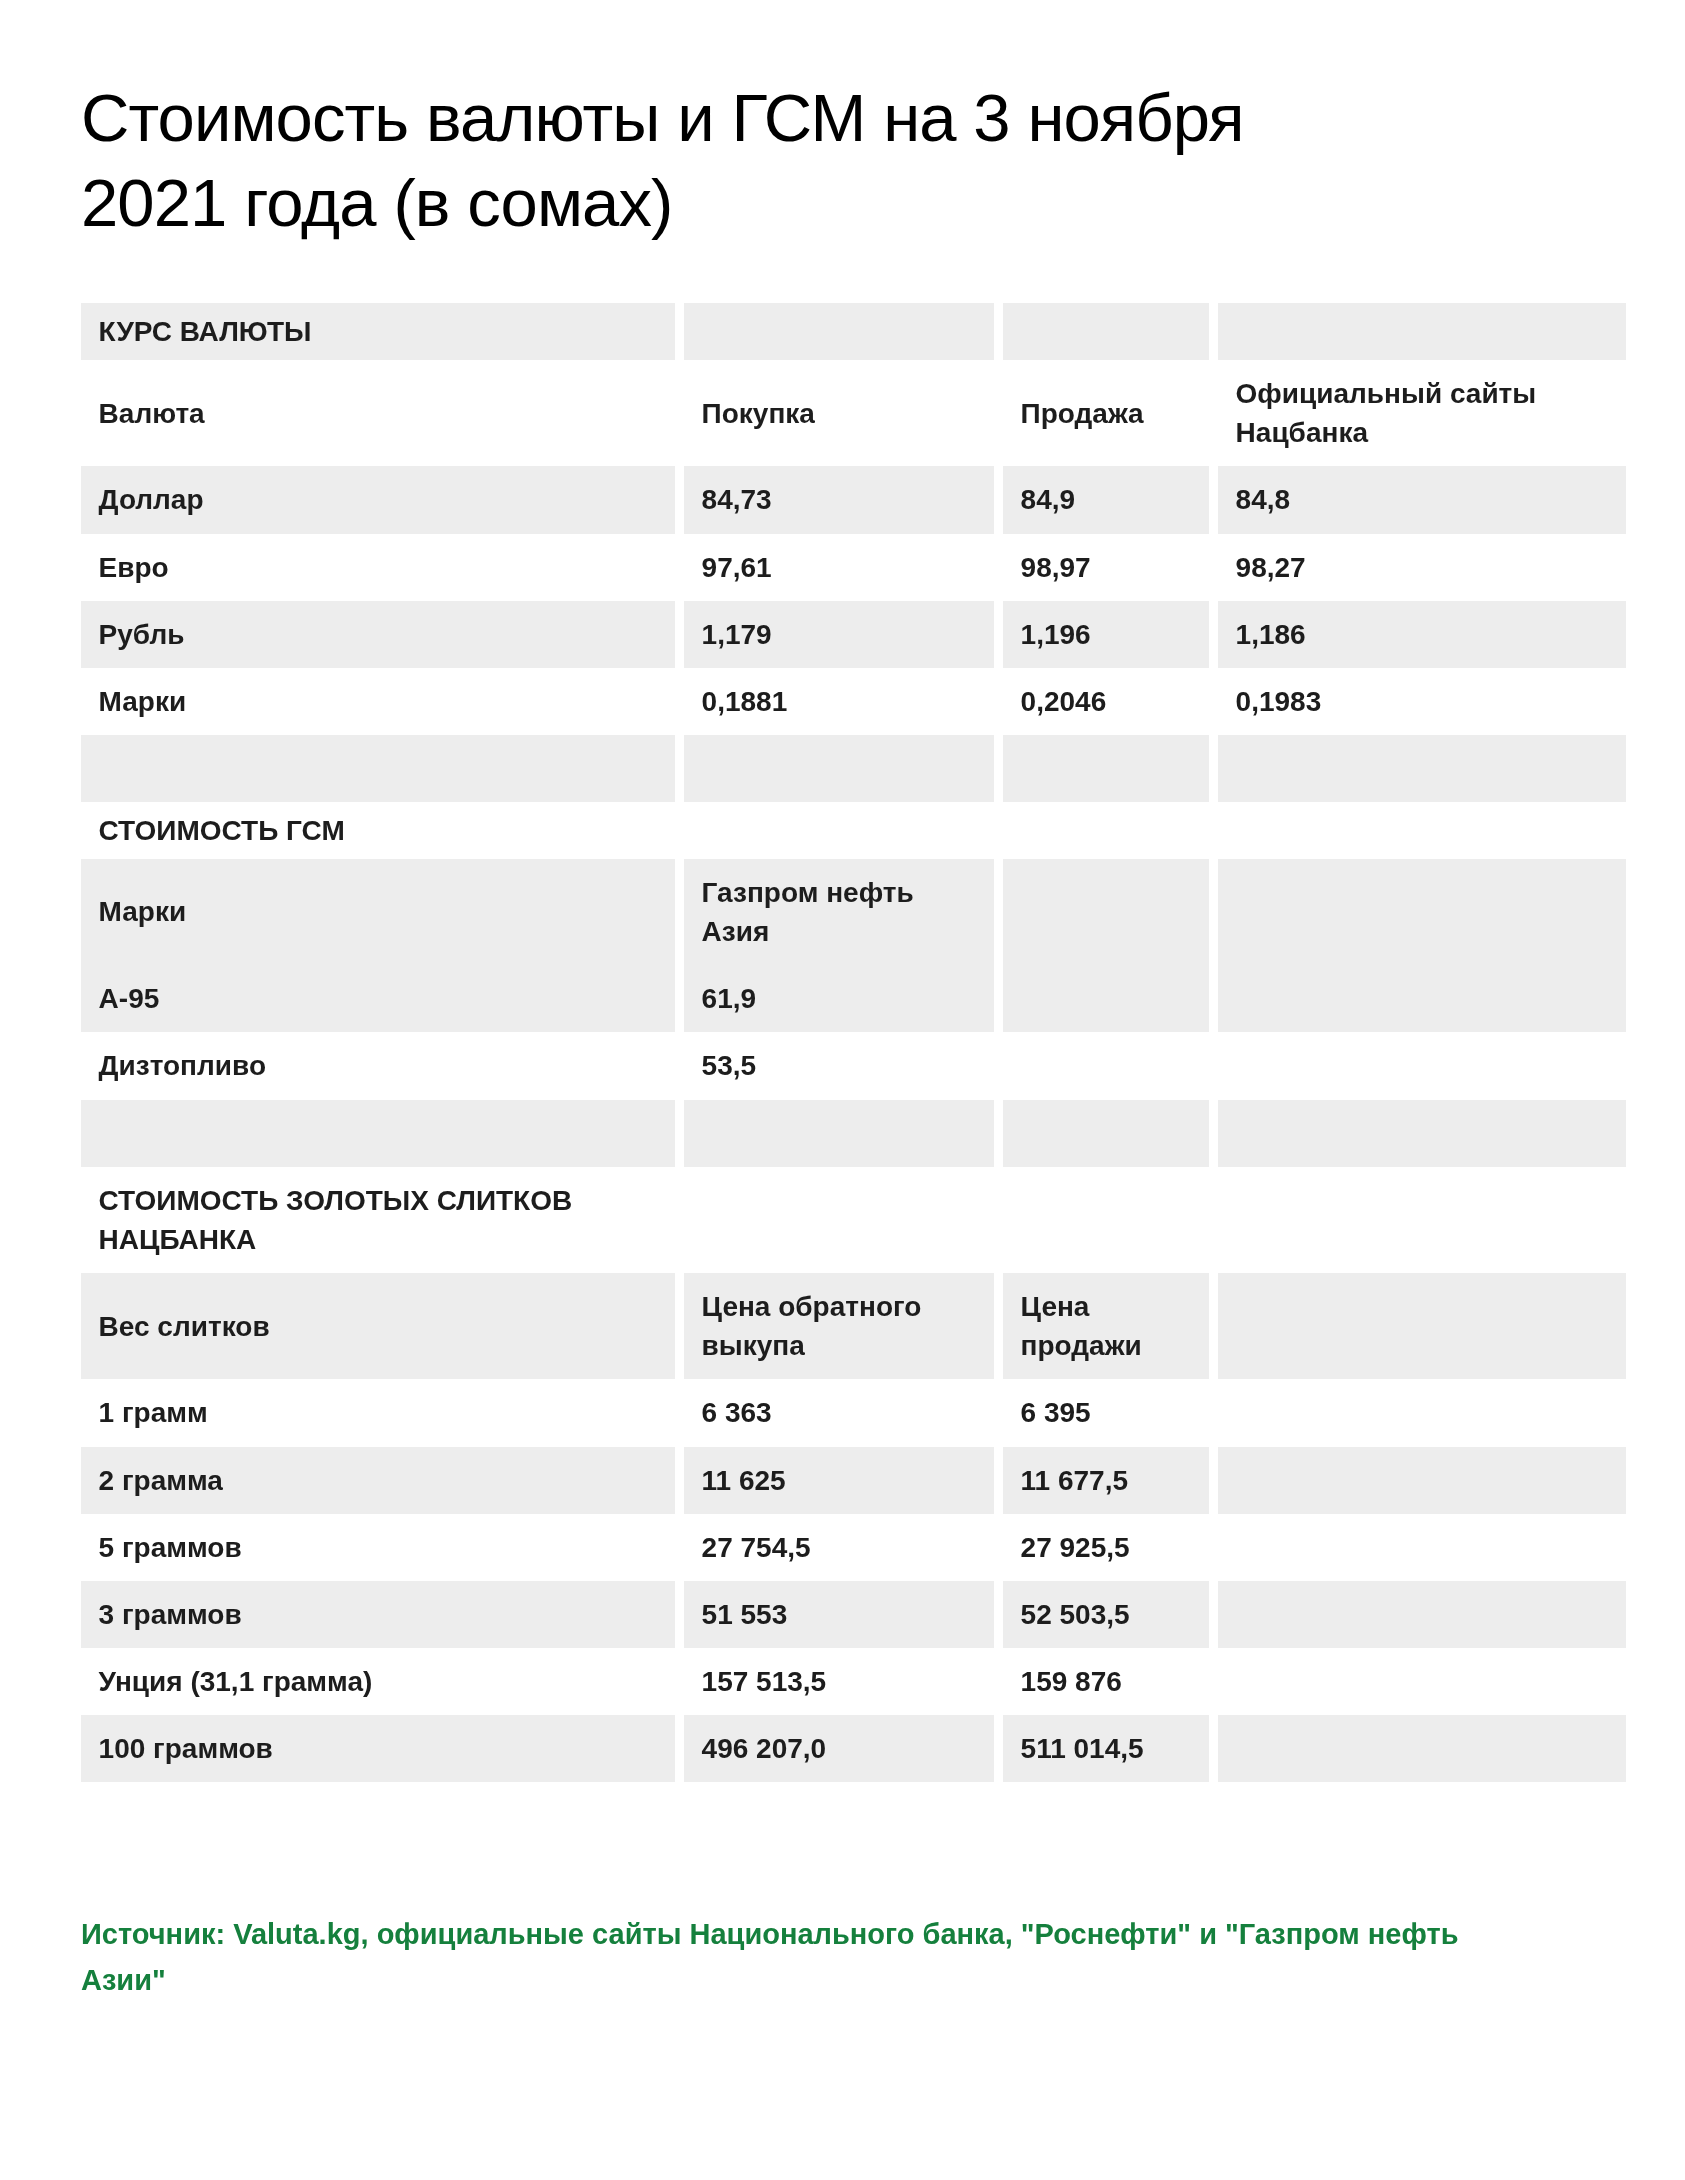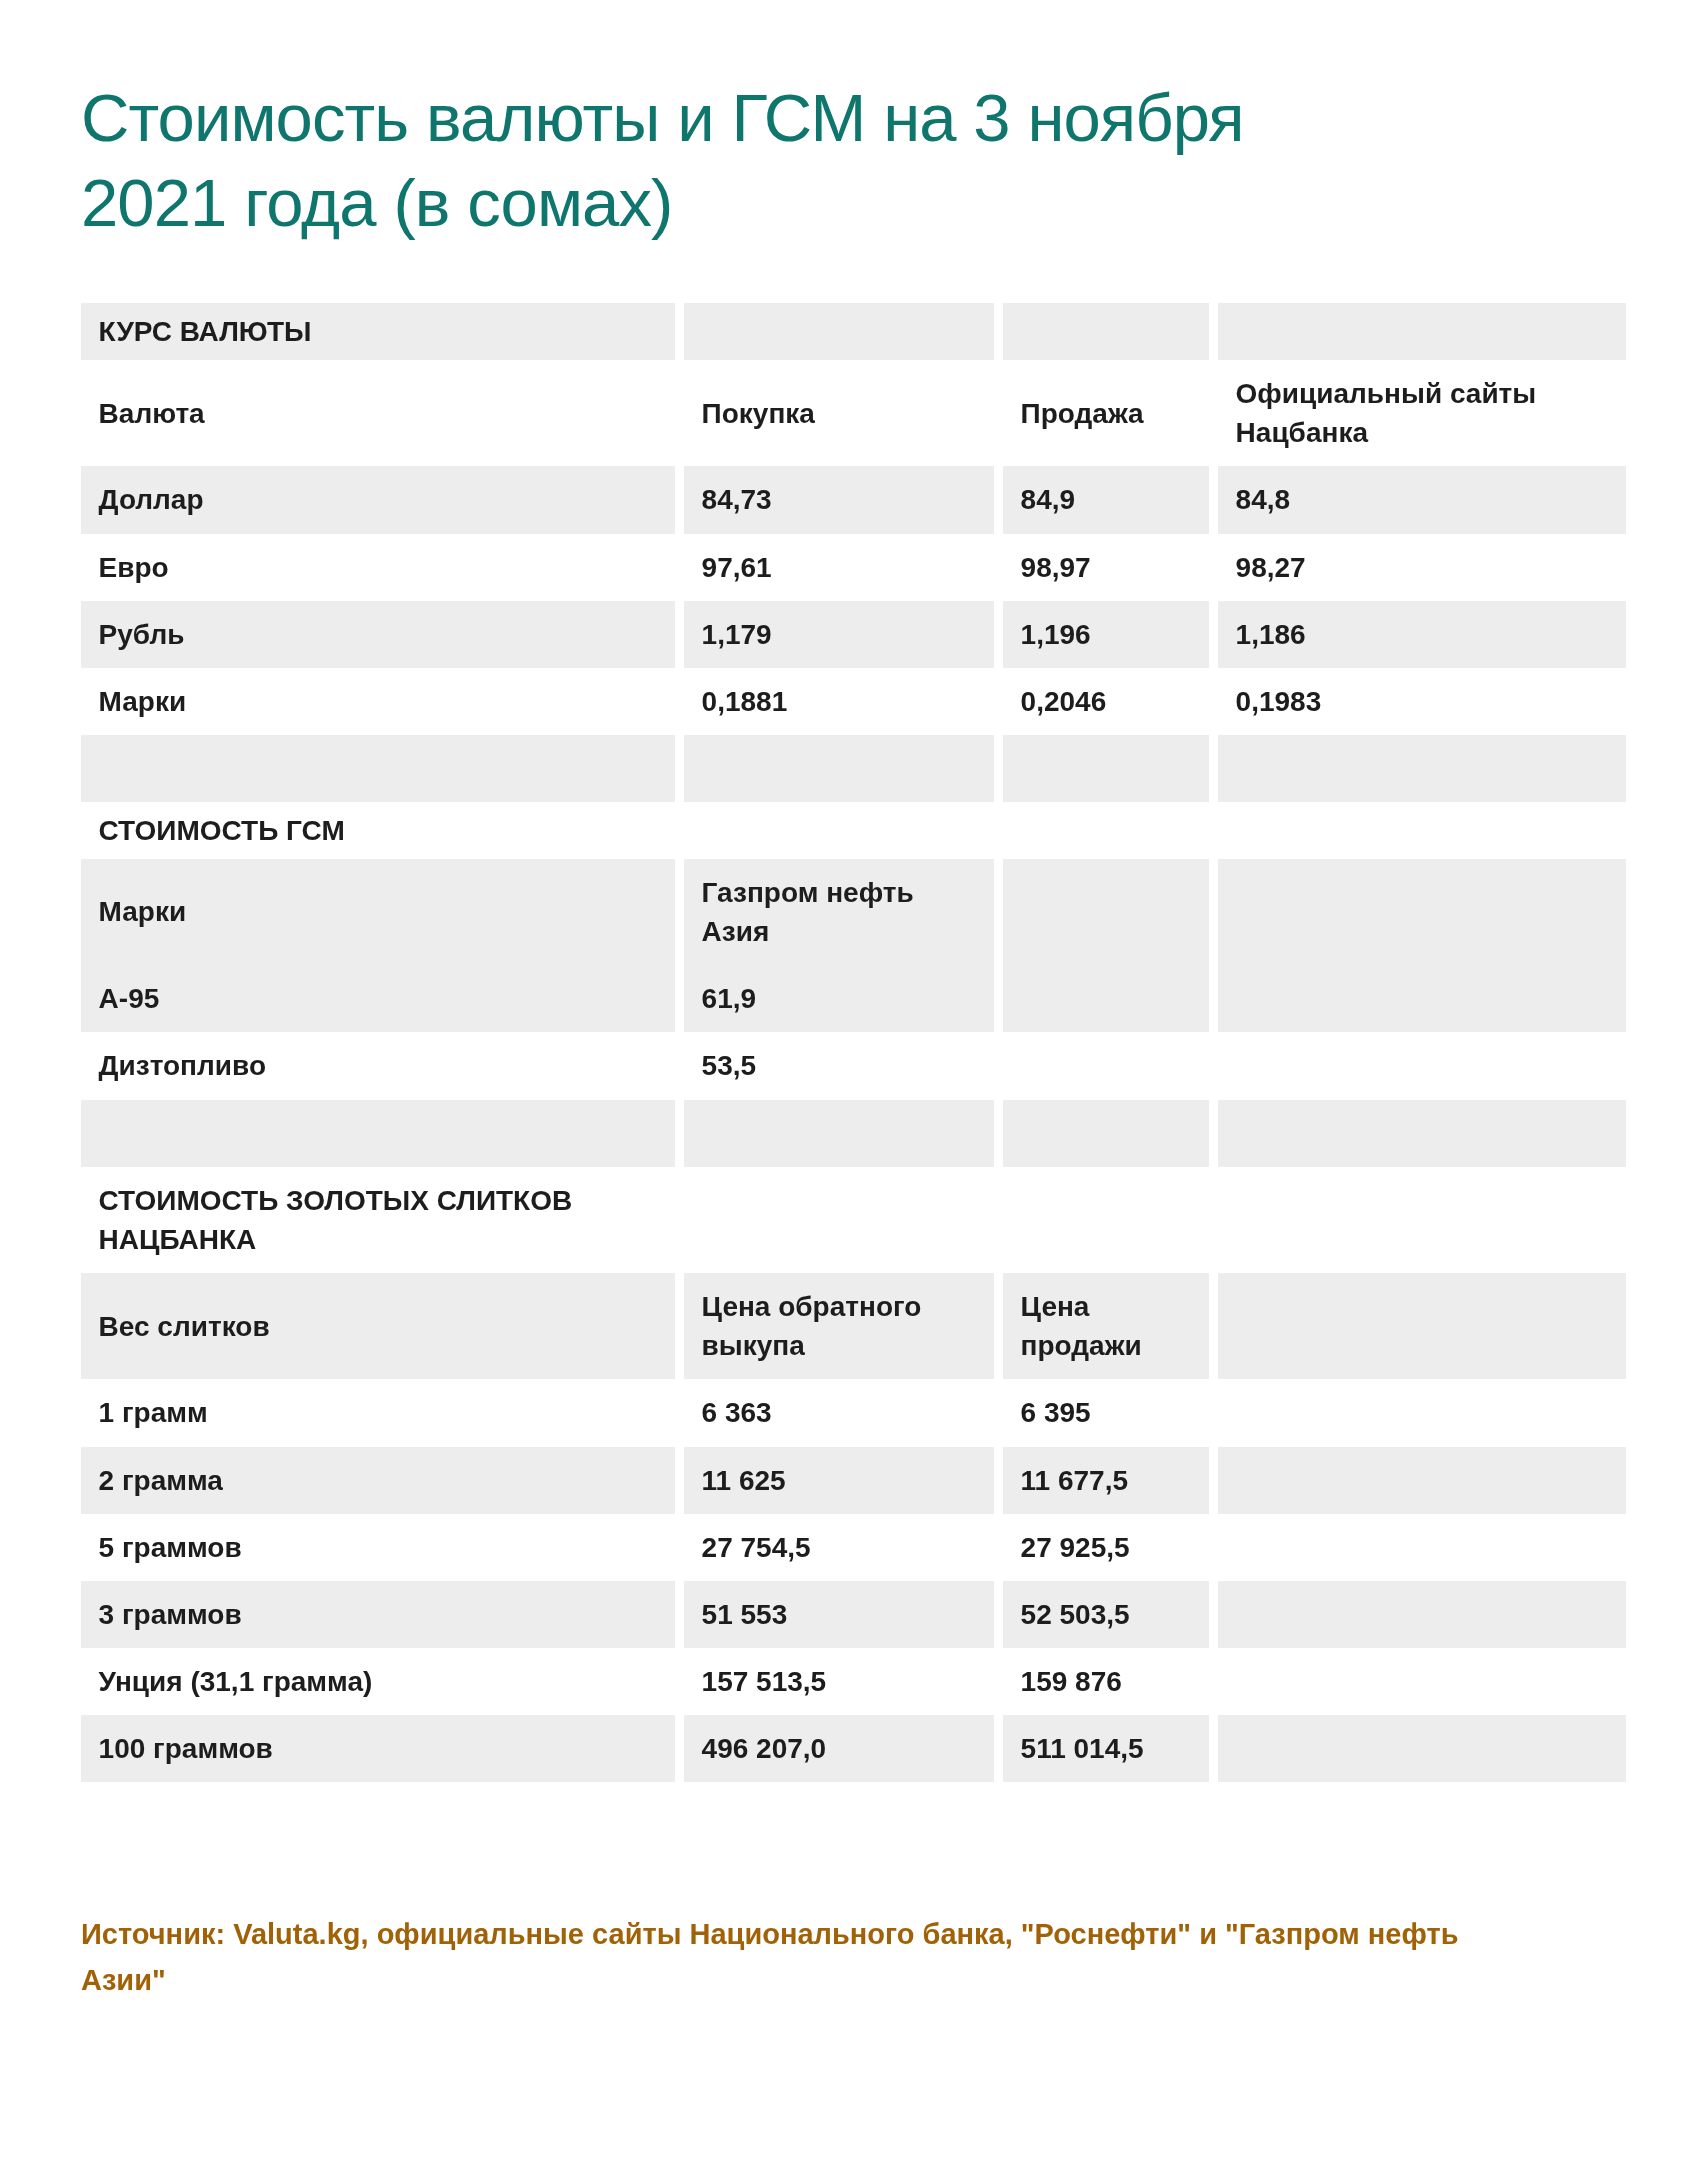--- a/index.html
+++ b/index.html
@@ -18,21 +18,21 @@
   .content {
     margin-left: 81px;
     width: 1545px;
   }
   h1.chart-title {
     margin: 75px 0 0 0;
     font-size: 67px;
     font-weight: 400;
     line-height: 1.27;
     letter-spacing: -0.9px;
-    color: #0f766e;
+    color: #000000;
     white-space: pre-line;
   }
   table.data-table {
     margin-top: 58px;
     width: 1545px;
     table-layout: fixed;
     border-collapse: separate;
     border-spacing: 0;
   }
   .data-table td, .data-table th {
@@ -52,21 +52,21 @@
   }
   tr.bg-g td, tr.bg-g th { background: #ededed; }
   tr.bg-w td, tr.bg-w th { background: #ffffff; }
   tr.row-band td { padding-top: 8.8px; padding-bottom: 8.8px; }
   tr.spacer td { padding: 0; height: 67px; }
   .source-note {
     margin-top: 130px;
     font-size: 29px;
     font-weight: 700;
     line-height: 1.58;
-    color: #a16207;
+    color: #15803d;
     white-space: pre-line;
   }
 </style>
 </head>
 <body>
 
 <div class="page">
   <div class="content">
 
     <h1 class="chart-title">Стоимость валюты и ГСМ на 3 ноября

